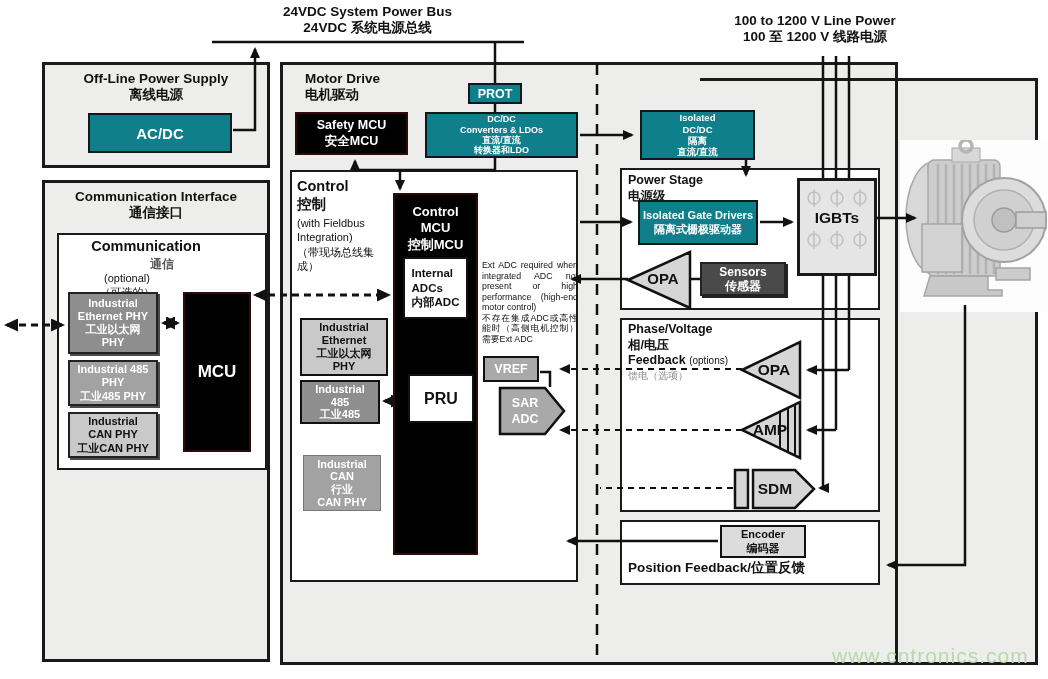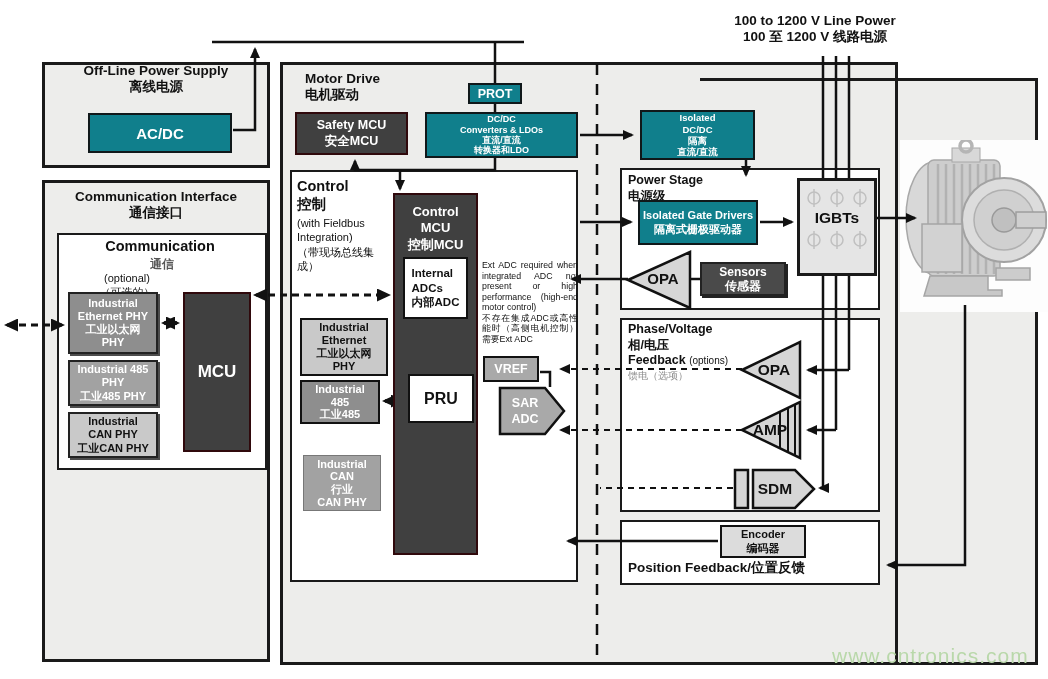--- a/index.html
+++ b/index.html
@@ -8,21 +8,21 @@
   .abs{position:absolute;}
   .b{font-weight:bold;}
   .ml{white-space:pre-line;}
   .ctr{text-align:center;}
   .fill{background:#ededeb;}
   .frame{border:3px solid #1a1a1a;box-sizing:border-box;background:transparent;}
   .graybox{background:#ededeb;border:3px solid #1a1a1a;box-sizing:border-box;}
   .white-sec{background:#ffffff;border:2.5px solid #1a1a1a;box-sizing:border-box;}
   .teal{background:#107f8c;border:2.5px solid #10181a;color:#fff;box-sizing:border-box;
         display:flex;align-items:center;justify-content:center;text-align:center;}
-  .red{background:#404040;border:2px solid #30090c;color:#fff;box-sizing:border-box;
+  .red{background:#000000;border:2px solid #30090c;color:#fff;box-sizing:border-box;
        display:flex;align-items:center;justify-content:center;text-align:center;}
   .blk{box-sizing:border-box;display:flex;align-items:center;justify-content:center;
        text-align:center;border:2px solid #222;}
   .gray-dk{background:#8e8e8e;color:#fff;box-shadow:2px 2px 0 #4c4c4c;}
   .gray-md{background:#a2a2a2;color:#fff;box-shadow:2px 2px 0 #4c4c4c;}
   .gray-lt{background:#c9c9c9;color:#111;box-shadow:2px 2px 0 #4c4c4c;}
   .whitebox{background:#fff;border:2.5px solid #111;color:#111;box-sizing:border-box;
             display:flex;align-items:center;justify-content:center;}
   .z0{z-index:0}.z1{z-index:1}.z2{z-index:2}.z3{z-index:3}.z4{z-index:4}.z5{z-index:5}.z6{z-index:6}
   .lbl{line-height:1.22;}
@@ -33,33 +33,35 @@
 <body>
 
 <div id="canvas">
 
   <div class="abs fill z0" style="left:280px;top:62px;width:618px;height:603px;"></div>
   <div class="abs fill z0" style="left:898px;top:78px;width:140px;height:587px;"></div>
 
   <div class="abs z1" style="left:700px;top:78px;width:338px;height:587px;box-sizing:border-box;border-top:3px solid #1a1a1a;border-right:3px solid #1a1a1a;border-bottom:3px solid #1a1a1a;"></div>
   <div class="abs frame z1" style="left:280px;top:62px;width:618px;height:603px;"></div>
 
+  <div class="abs lbl b ml ctr z4" style="left:210px;top:4px;width:315px;font-size:13.5px;">24VDC System Power Bus
+24VDC 系统电源总线</div>
   <div class="abs lbl b ml ctr z4" style="left:685px;top:13px;width:260px;font-size:13.5px;">100 to 1200 V Line Power
 100 至 1200 V 线路电源</div>
 
   <div class="abs graybox z1" style="left:42px;top:62px;width:228px;height:106px;"></div>
-  <div class="abs lbl b ml ctr z4" style="left:52px;top:63px;width:208px;font-size:13.5px;">Off-Line Power Supply
+  <div class="abs lbl b ml ctr z4" style="left:52px;top:71px;width:208px;font-size:13.5px;">Off-Line Power Supply
 离线电源</div>
   <div class="abs teal b z4" style="left:88px;top:113px;width:144px;height:40px;font-size:15px;">AC/DC</div>
 
   <div class="abs graybox z1" style="left:42px;top:180px;width:228px;height:482px;"></div>
   <div class="abs lbl b ml ctr z4" style="left:50px;top:189px;width:212px;font-size:13.5px;">Communication Interface
 通信接口</div>
   <div class="abs white-sec z2" style="left:57px;top:233px;width:210px;height:237px;"></div>
-  <div class="abs b ctr z4" style="left:60px;top:238px;width:200px;font-size:14.5px;">Communication</div>
+  <div class="abs b ctr z4" style="left:46px;top:238px;width:200px;font-size:14.5px;">Communication</div>
   <div class="abs b ctr z4" style="left:62px;top:256px;width:200px;font-size:12px;color:#555;">通信</div>
   <div class="abs ml ctr z4" style="left:64px;top:272px;width:126px;font-size:11px;line-height:1.25;">(optional)
 （可选的）</div>
   <div class="abs blk gray-dk b ml z4" style="left:68px;top:292px;width:90px;height:62px;font-size:11px;line-height:1.2;">Industrial
 Ethernet PHY
 工业以太网
 PHY</div>
   <div class="abs blk gray-md b ml z4" style="left:68px;top:360px;width:90px;height:46px;font-size:11px;line-height:1.2;">Industrial 485
 PHY
 工业485 PHY</div>

